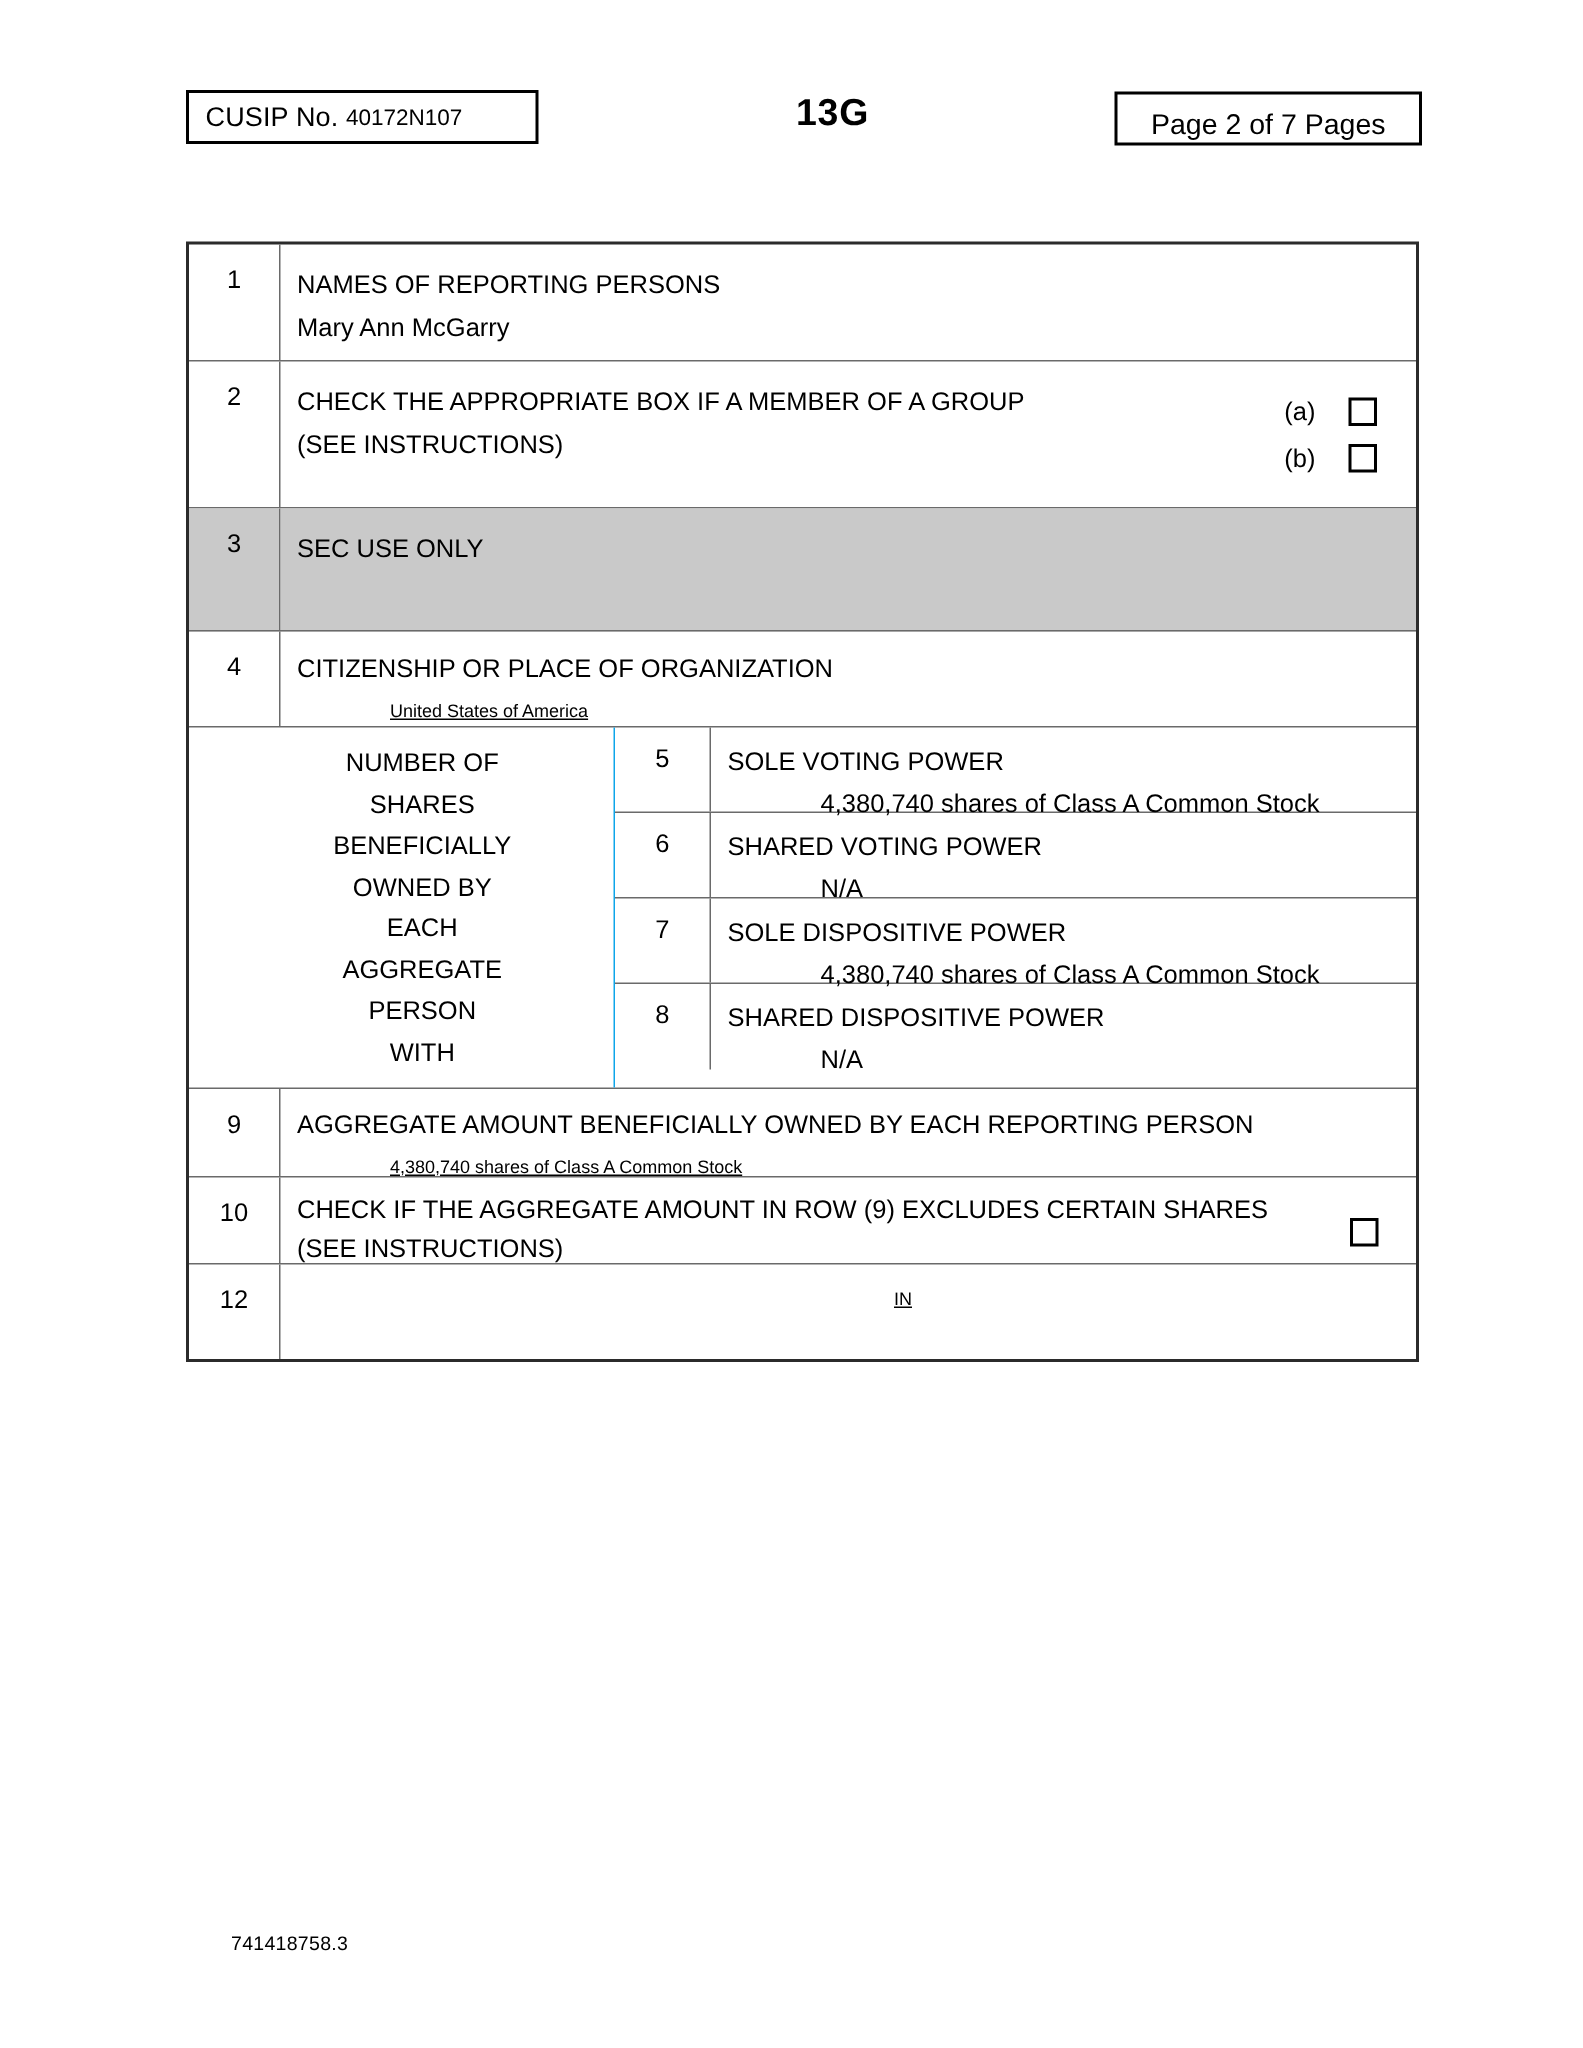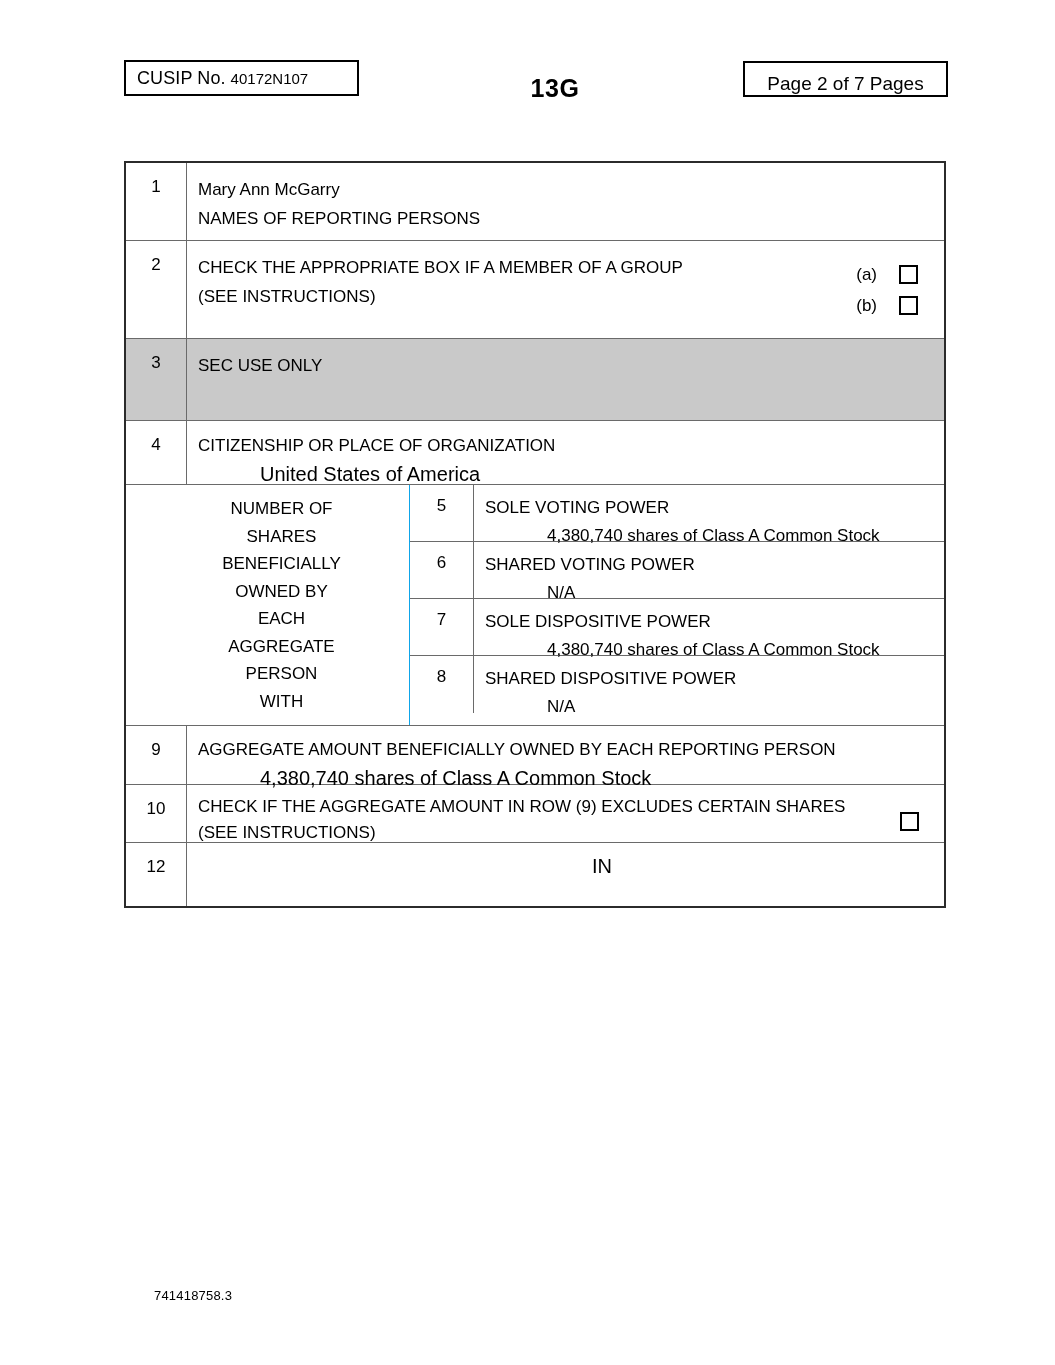--- a/index.html
+++ b/index.html
@@ -43,21 +43,21 @@
     white-space: nowrap;
   }
   .cusip-value {
     font-size: 15px;
     margin-left: 5px;
     white-space: nowrap;
   }
   .form-type {
     position: absolute;
     left: 455px;
-    top: 14px;
+    top: 1px;
     width: 200px;
     text-align: center;
     font-size: 25px;
     font-weight: bold;
     letter-spacing: 0.5px;
   }
   .page-box {
     position: absolute;
     left: 743px;
     top: 1px;
@@ -107,24 +107,25 @@
     box-sizing: border-box;
     padding: 12px 0 10px 11px;
     position: relative;
   }
   .line {
     font-size: 17px;
     line-height: 29px;
     white-space: nowrap;
   }
   .value-line {
-    font-size: 20px;
+    font-size: 12px;
     line-height: 29px;
     padding-left: 62px;
     white-space: nowrap;
+    text-decoration: underline;
   }
 
   
   .row-1 { height: 78px; }
 
   
   .row-2 { height: 98px; }
   .ab-group {
     position: absolute;
     right: 26px;
@@ -269,22 +270,22 @@
     <span class="page-box-text">Page 2 of 7 Pages</span>
   </div>
 
 </div>
 
 <div class="form-table">
 
   <div class="row row-1">
     <div class="num-cell">1</div>
     <div class="body-cell">
+      <div class="line">NAMES OF REPORTING PERSONS</div>
       <div class="line">Mary Ann McGarry</div>
-      <div class="line">NAMES OF REPORTING PERSONS</div>
     </div>
   </div>
 
   <div class="row row-2">
     <div class="num-cell">2</div>
     <div class="body-cell">
       <div class="line">CHECK THE APPROPRIATE BOX IF A MEMBER OF A GROUP</div>
       <div class="line">(SEE INSTRUCTIONS)</div>
       <div class="ab-group">
         <div class="ab-line">

